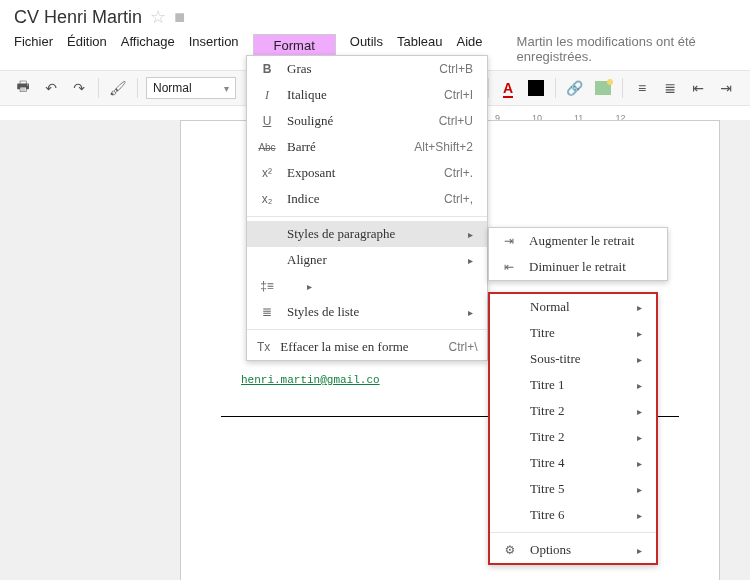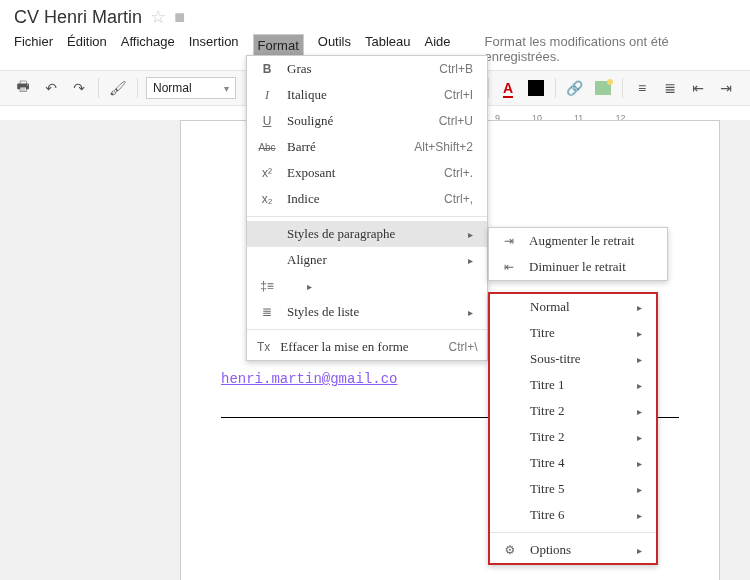--- a/index.html
+++ b/index.html
@@ -23,21 +23,21 @@
   .doc-title { font-size: 18px; color: #333; }
   .star { color: #ccc; font-size: 18px; }
   .folder { color: #bbb; font-size: 18px; }
   .menubar {
     display: flex;
     gap: 14px;
     padding: 4px 14px 6px;
     font-size: 13px;
   }
   .menubar .menu-item { cursor: pointer; }
-  .menubar .active { border: 1px solid #ccc; border-bottom: none; padding: 3px 4px; background: #a3a3a3; }
+  .menubar .active { border: 1px solid #ccc; border-bottom: none; padding: 3px 20px; background: #f0abfc; }
   .save-status { color: #777; margin-left: 20px; }
   .toolbar {
     display: flex;
     align-items: center;
     gap: 6px;
     padding: 6px 12px;
     border-top: 1px solid #e5e5e5;
     border-bottom: 1px solid #e5e5e5;
     background: #f7f7f7;
   }
@@ -51,21 +51,21 @@
   .ruler {
     height: 18px; border-bottom:1px solid #ddd; background:#fff;
     display:flex; align-items:flex-end; padding-left:495px; gap:32px;
     color:#888; font-size:9px;
   }
   .canvas { position:absolute; left:0; top:120px; right:0; bottom:0; background:#f0f0f0; }
   .page {
     position:absolute; left:180px; top:0; width:540px; height:700px;
     background:#fff; border:1px solid #ccc; padding: 250px 40px 0;
   }
-  .email { color:#8b5cf6; text-decoration:underline; font-family:"Courier New",monospace; font-size:14px; }
+  .email { color:#15803d; text-decoration:underline; font-family:"Courier New",monospace; font-size:11px;margin-left:20px; }
   .hr { border-top:1px solid #000; margin-top:30px; }
 
   
   .menu {
     position:absolute; background:#fff; border:1px solid #ccc;
     box-shadow:0 2px 6px rgba(0,0,0,.2); z-index:10;
   }
   .menu-row {
     display:flex; align-items:center; height:26px; padding:0 14px 0 10px;
     font-size:13px; color:#333; gap:10px; white-space:nowrap;
@@ -97,21 +97,21 @@
 
 <div class="menubar">
   <span class="menu-item">Fichier</span>
   <span class="menu-item">Édition</span>
   <span class="menu-item">Affichage</span>
   <span class="menu-item">Insertion</span>
   <span class="menu-item active">Format</span>
   <span class="menu-item">Outils</span>
   <span class="menu-item">Tableau</span>
   <span class="menu-item">Aide</span>
-  <span class="save-status">Format les modifications ont été enregistrées.</span>
+  <span class="save-status">Martin les modifications ont été enregistrées.</span>
 </div>
 
 <div class="toolbar">
   <span class="tb-btn">🖶</span>
   <span class="tb-btn">↶</span>
   <span class="tb-btn">↷</span>
   <span class="sep"></span>
   <span class="tb-btn">🖌</span>
   <span class="sep"></span>
   <div class="style-select">

